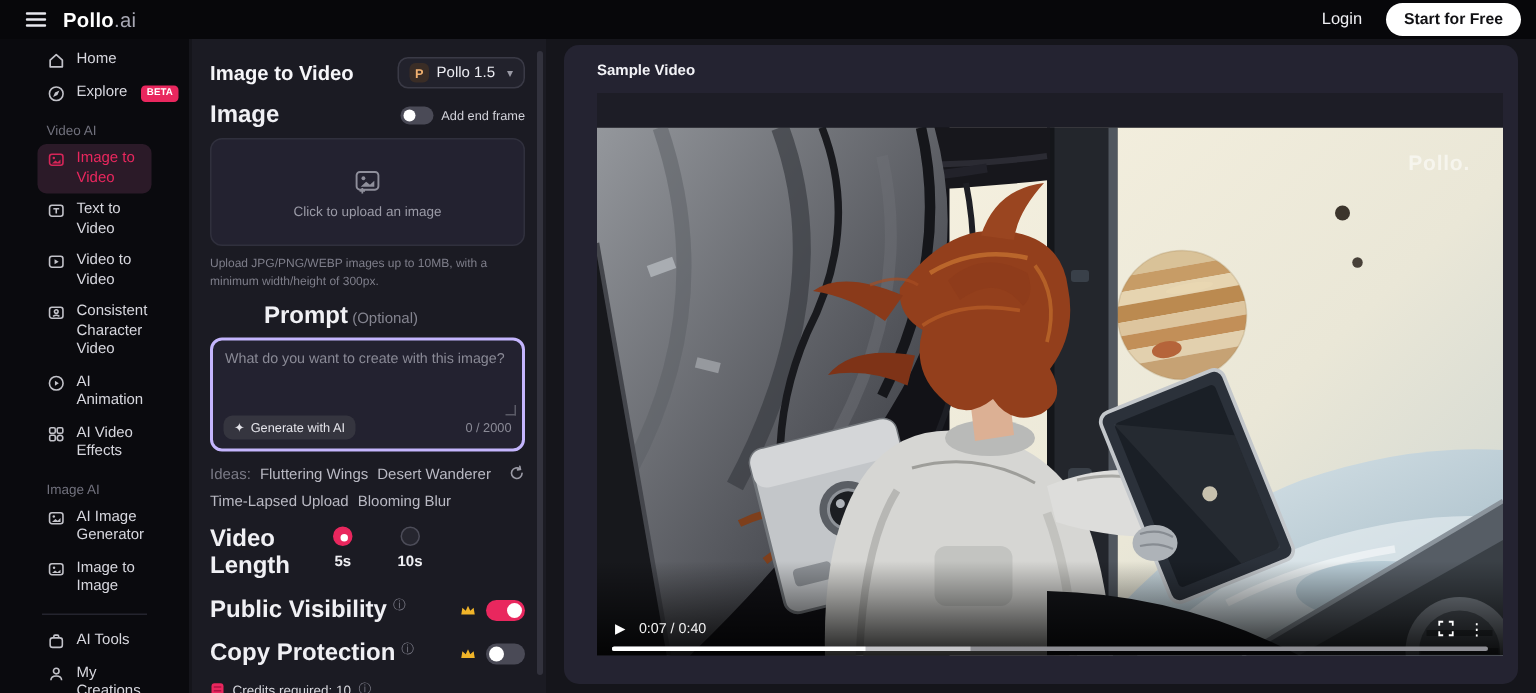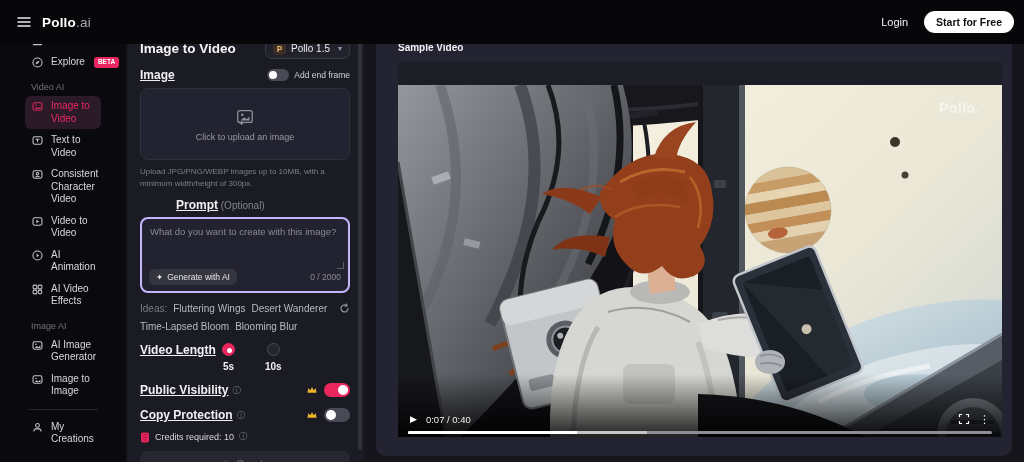--- a/index.html
+++ b/index.html
@@ -1,21 +1,21 @@
 <!DOCTYPE html>
 <html><head>
 <meta charset="utf-8">
 <style>
   * { margin:0; padding:0; box-sizing:border-box; }
   html,body { background:#15151b; }
   body { font-family:"Liberation Sans", sans-serif; width:1024px; height:462px; overflow:hidden; position:relative; }
   .app { position:absolute; inset:0; width:1024px; height:462px; background:#15151b; }
 
   
-  .topbar { position:absolute; top:0; left:0; right:0; height:44px; background:#07070a; display:flex; align-items:center; padding:0 10px; z-index:6; }
+  .topbar { position:absolute; top:0; left:0; right:0; height:26px; background:#07070a; display:flex; align-items:center; padding:0 10px; z-index:6; }
   .hamburger { width:16px; height:16px; color:#e8e8ee; margin-left:6px; cursor:pointer; }
   .brand { margin-left:10px; font-size:13.5px; letter-spacing:.2px; }
   .brand b { color:#ffffff; font-weight:bold; }
   .brand span.suffix { color:#a8a8b4; font-weight:normal; }
   .topbar .spacer { flex:1; }
   .login-btn { color:#f0f0f4; font-size:11px; margin-right:16px; cursor:pointer; }
   .start-btn { background:#ffffff; color:#111114; font-size:10.5px; font-weight:bold; padding:5px 12px; border-radius:14px; cursor:pointer; }
 
   
   .sidebar { position:absolute; top:26px; left:0; width:126px; bottom:0; background:#0a0a0e; padding:4px 25px; }
@@ -30,21 +30,21 @@
 
   
   .gen-panel { position:absolute; left:128px; top:26px; width:236px; bottom:0; background:#1b1b23; padding:12px 14px 8px 12px; }
   .gen-scrollbar { position:absolute; right:2px; top:8px; bottom:12px; width:4px; border-radius:2px; background:#32323d; }
   .panel-head { display:flex; justify-content:space-between; align-items:center; }
   .panel-title { font-size:13.5px; font-weight:bold; color:#f5f5f8; }
   .model-btn { display:flex; align-items:center; gap:5px; border:1px solid #3a3a46; background:#22222c; border-radius:7px; padding:3px 7px; color:#ececf2; font-size:10px; cursor:pointer; }
   .model-ico { width:13px; height:13px; border-radius:4px; background:#3a2d26; color:#f0b070; font-size:8.5px; font-weight:bold; display:flex; align-items:center; justify-content:center; }
   .chev { color:#9a9aa5; font-size:8px; margin-left:3px; }
   .label-row { display:flex; justify-content:space-between; align-items:center; margin-top:9px; }
-  .flabel { font-size:12px; font-weight:bold; color:#f0f0f4;text-decoration:underline; }
+  .flabel { font-size:16px; font-weight:bold; color:#f0f0f4; }
   .endframe { display:flex; align-items:center; gap:5px; font-size:8.5px; color:#d2d2da; }
   .toggle { width:26px; height:14px; border-radius:8px; background:#4a4a56; position:relative; cursor:pointer; flex:none; }
   .toggle .knob { position:absolute; top:2px; left:2px; width:10px; height:10px; border-radius:50%; background:#fff; }
   .toggle.on { background:#e9275e; }
   .toggle.on .knob { left:auto; right:2px; }
   .toggle.sm { width:22px; height:12px; }
   .toggle.sm .knob { width:8px; height:8px; }
   .upload-box { margin-top:6px; height:72px; background:#232230; border:1px solid #30303d; border-radius:8px; display:flex; flex-direction:column; align-items:center; justify-content:center; gap:5px; color:#8f8f9b; cursor:pointer; }
   .upload-box svg { width:20px; height:20px; }
   .upload-cta { font-size:9px; color:#9a9aa6; }
@@ -61,21 +61,21 @@
   .ideas { margin-top:7px; font-size:10px; line-height:1.75; color:#7a7a86; position:relative; padding-right:16px; }
   .idea { color:#b9b9c3; margin-left:6px; cursor:pointer; }
   .refresh { position:absolute; right:0; top:2px; width:11px; height:11px; color:#9a9aa5; cursor:pointer; }
   .len-row { margin-top:8px; display:flex; align-items:flex-start; }
   .len-row .flabel { width:82px; }
   .radio-opt { display:flex; align-items:center; gap:5px; margin-right:30px; font-size:10px; font-weight:bold; color:#f0f0f4; cursor:pointer;flex-direction:column; }
   .radio { width:13px; height:13px; border-radius:50%; background:#26262f; border:1.5px solid #4c4c58; position:relative; flex:none; }
   .radio.sel { background:#e9275e; border-color:#e9275e; }
   .radio.sel::after { content:""; position:absolute; left:4px; top:4px; width:5px; height:5px; border-radius:50%; background:#fff; }
   .switch-row { margin-top:11px; display:flex; justify-content:space-between; align-items:center; }
-  .sw-left { display:flex; align-items:flex-end; gap:4px; }
+  .sw-left { display:flex; align-items:flex-start; gap:4px; }
   .info { font-size:8.5px; color:#7a7a86; }
   .sw-right { display:flex; align-items:center; gap:6px; }
   .crown-gold { width:12px; height:12px; }
   .credits-row { margin-top:9px; display:flex; align-items:center; gap:5px; font-size:9px; color:#d8d8de; }
   .coins { width:10px; height:11px; }
   .create-btn { margin-top:8px; height:26px; background:#27272f; border-radius:7px; display:flex; align-items:center; justify-content:center; gap:6px; color:#71717c; font-size:11px; cursor:pointer; }
 
   
   .preview-panel { position:absolute; left:376px; top:30px; right:12px; bottom:6px; background:#242331; border-radius:10px; }
   .sample-title { position:absolute; top:12px; left:22px; font-size:10px; font-weight:bold; color:#f2f2f6; }
@@ -138,31 +138,31 @@
     <div class="nav-item">
       <span class="nico"><svg viewBox="0 0 16 16" fill="none" stroke="currentColor" stroke-width="1.3">
             <rect x="2.5" y="3.5" width="11" height="9" rx="2"></rect>
             <path d="M5.6 6.4 H10.4 M8 6.4 V10.2" stroke-width="1.3"></path>
           </svg></span>
       <span>Text to Video</span>
     </div>
     <div class="nav-item">
       <span class="nico"><svg viewBox="0 0 16 16" fill="none" stroke="currentColor" stroke-width="1.3">
             <rect x="2.5" y="3.5" width="11" height="9" rx="2"></rect>
+            <path d="M6.6 5.9 L10 8 L6.6 10.1 Z" fill="currentColor" stroke="none"></path>
+          </svg></span>
+      <span>Video to Video</span>
+    </div>
+    <div class="nav-item">
+      <span class="nico"><svg viewBox="0 0 16 16" fill="none" stroke="currentColor" stroke-width="1.3">
+            <rect x="2.5" y="3.5" width="11" height="9" rx="2"></rect>
             <circle cx="8" cy="7" r="1.5"></circle>
             <path d="M5.4 11 Q8 9.2 10.6 11"></path>
           </svg></span>
       <span>Consistent Character Video</span>
-    </div>
-    <div class="nav-item">
-      <span class="nico"><svg viewBox="0 0 16 16" fill="none" stroke="currentColor" stroke-width="1.3">
-            <rect x="2.5" y="3.5" width="11" height="9" rx="2"></rect>
-            <path d="M6.6 5.9 L10 8 L6.6 10.1 Z" fill="currentColor" stroke="none"></path>
-          </svg></span>
-      <span>Video to Video</span>
     </div>
     <div class="nav-item">
       <span class="nico"><svg viewBox="0 0 16 16" fill="none" stroke="currentColor" stroke-width="1.3">
             <circle cx="8" cy="8" r="5.6"></circle>
             <path d="M6.9 5.9 L10.1 8 L6.9 10.1 Z" fill="currentColor" stroke="none"></path>
           </svg></span>
       <span>AI Animation</span>
     </div>
     <div class="nav-item">
       <span class="nico"><svg viewBox="0 0 16 16" fill="none" stroke="currentColor" stroke-width="1.3">
@@ -188,20 +188,27 @@
       <span class="nico"><svg viewBox="0 0 16 16" fill="none" stroke="currentColor" stroke-width="1.3">
             <rect x="2.5" y="3.5" width="11" height="9" rx="2"></rect>
             <circle cx="6.2" cy="6.8" r="1" fill="currentColor" stroke="none"></circle>
             <path d="M4.5 11 L7 9 L9 10.4 L11.5 8.4 L11.5 11 Z" fill="currentColor" stroke="none"></path>
           </svg></span>
       <span>Image to Image</span>
     </div>
 
     <div class="divider"></div>
 
+    <div class="nav-item">
+      <span class="nico"><svg viewBox="0 0 16 16" fill="none" stroke="currentColor" stroke-width="1.3">
+            <rect x="3" y="5.2" width="10" height="7.8" rx="2"></rect>
+            <path d="M6 5.2 V4 Q6 3 7 3 H9 Q10 3 10 4 V5.2"></path>
+          </svg></span>
+      <span>AI Tools</span>
+    </div>
     <div class="nav-item">
       <span class="nico"><svg viewBox="0 0 16 16" fill="none" stroke="currentColor" stroke-width="1.3">
             <circle cx="8" cy="5.4" r="2.3"></circle>
             <path d="M3.6 13 Q3.6 9.4 8 9.4 Q12.4 9.4 12.4 13"></path>
           </svg></span>
       <span>My Creations</span>
     </div>
 
     <div class="upgrade-btn">
       <svg viewBox="0 0 16 16">
@@ -253,21 +260,21 @@
         <span class="gen-chip">
           <span>✦</span>
           <span>Generate with AI</span>
         </span>
         <span class="char-count">0 / 2000</span>
       </div>
     </div>
 
     <div class="ideas">
       <span>Ideas:</span><span class="idea">Fluttering Wings</span><span class="idea">Desert Wanderer</span><br>
-      <span class="idea" style="margin-left:0">Time-Lapsed Bloom</span><span class="idea">Blooming Blur</span>
+      <span class="idea" style="margin-left:0">Time-Lapsed Upload</span><span class="idea">Blooming Blur</span>
       <span class="refresh"><svg viewBox="0 0 14 14" fill="none" stroke="currentColor" stroke-width="1.4" stroke-linecap="round">
             <path d="M11.5 7 A4.5 4.5 0 1 1 9.8 3.4"></path>
             <path d="M9.6 1.2 L10.1 3.6 L7.7 4.1"></path>
           </svg></span>
     </div>
 
     <div class="len-row">
       <span class="flabel">Video Length</span>
       <span class="radio-opt">
         <span class="radio sel"></span>

